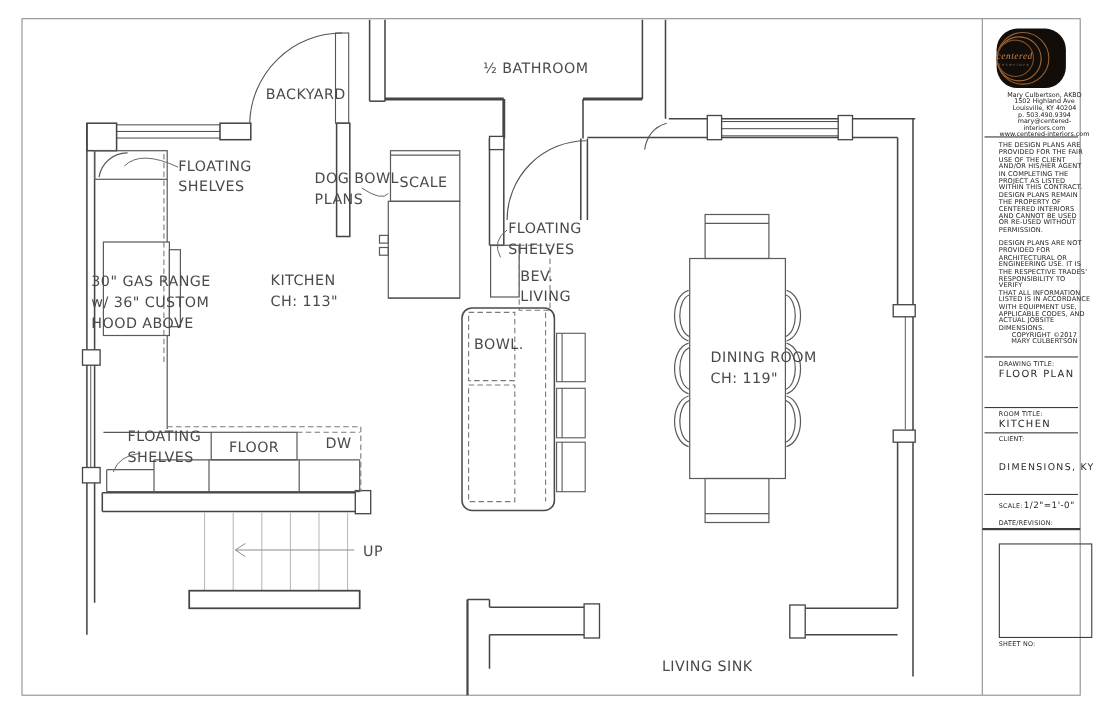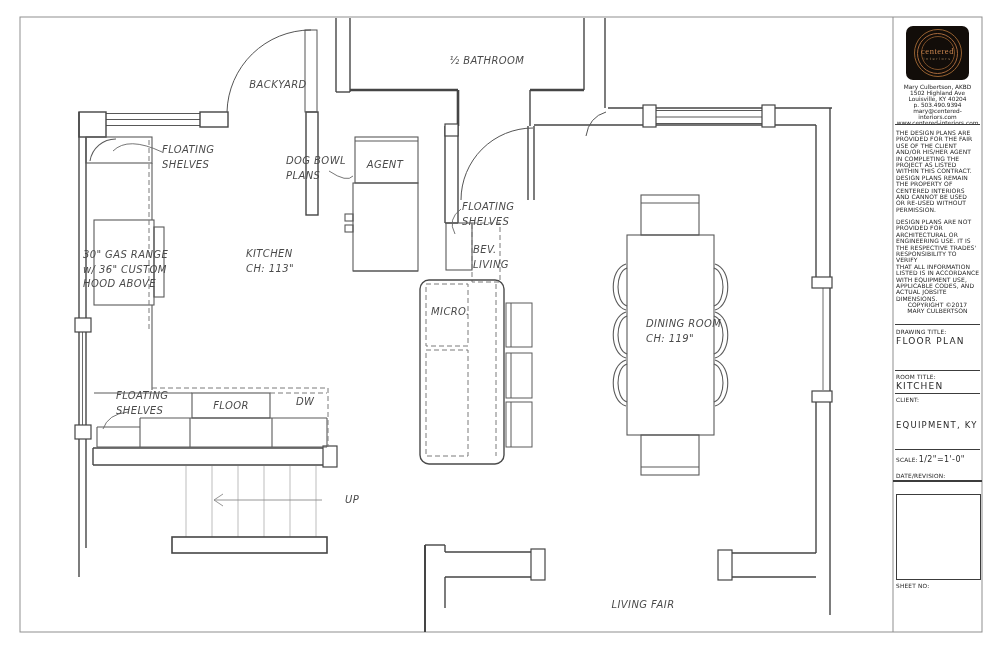--- a/index.html
+++ b/index.html
@@ -1,30 +1,30 @@
 <!DOCTYPE html>
 <html><head>
 <meta charset="utf-8">
 <style>
   html,body{margin:0;padding:0;background:#ffffff;}
   #sheet{position:relative;width:1000px;height:654px;background:#ffffff;overflow:hidden;
          font-family:"DejaVu Sans",sans-serif;}
   #plan-svg{position:absolute;left:0;top:0;}
 
   
-  .plabel{position:absolute;font-size:10px;line-height:1.45;color:#4a4a4a;
-          letter-spacing:.4px;white-space:pre-line;font-style:italic;}
+  .plabel{position:absolute;font-size:13px;line-height:1.45;color:#4a4a4a;
+          letter-spacing:.4px;white-space:pre-line;}
   .center{text-align:center;}
 
   
-  .tb{position:absolute;color:#222;}
+  .tb{position:absolute;color:#222;margin-left:12px;}
   .tb-divider{position:absolute;border-top:1px solid #3c3c3c;height:0;}
   .tb-divider.strong{border-top:2px solid #3c3c3c;}
   .logo{position:absolute;left:906px;top:26px;width:63px;height:54px;background:#120d09;
-        border-radius:7px;display:flex;align-items:center;justify-content:center;}
+        border-radius:19px;display:flex;align-items:center;font-style:italic;}
   .ring{position:absolute;border:1px solid #96602f;border-radius:50%;}
   .r1{width:46px;height:46px;}
   .r2{width:39px;height:39px;border-color:#a5683b;}
   .r3{width:32px;height:32px;border-color:#7d4f28;}
   .logo-text{position:relative;text-align:center;z-index:2;}
   .logo-brand{font-size:8.5px;color:#c9854f;letter-spacing:.5px;font-family:"Liberation Serif",serif;}
   .logo-sub{font-size:3.5px;color:#9b7a55;letter-spacing:1.5px;margin-top:1px;}
   .contact{left:895px;top:84px;width:85px;text-align:center;font-size:5.8px;line-height:1.05;
            white-space:pre-line;color:#1c1c1c;}
   .para{font-size:6px;line-height:1.07;white-space:pre-line;color:#1c1c1c;letter-spacing:.1px;}
@@ -219,39 +219,39 @@
       <path d="M 128 412 Q 108 414 103 429"></path>
     </g>
   </svg>
 
   <div class="plabel center" style="left:240px;top:78px;width:76px">BACKYARD</div>
   <div class="plabel center" style="left:437px;top:54px;width:100px">½ BATHROOM</div>
   <div class="plabel" style="left:162px;top:143px">FLOATING
 SHELVES</div>
   <div class="plabel" style="left:286px;top:154px">DOG BOWL
 PLANS</div>
-  <div class="plabel center" style="left:352px;top:158px;width:66px">AGENT</div>
+  <div class="plabel center" style="left:352px;top:158px;width:66px">SCALE</div>
   <div class="plabel" style="left:83px;top:248px">30" GAS RANGE
 w/ 36" CUSTOM
 HOOD ABOVE</div>
   <div class="plabel" style="left:246px;top:247px">KITCHEN
 CH: 113"</div>
   <div class="plabel" style="left:462px;top:200px">FLOATING
 SHELVES</div>
   <div class="plabel" style="left:473px;top:243px">BEV.
 LIVING</div>
-  <div class="plabel" style="left:431px;top:305px">MICRO.</div>
+  <div class="plabel" style="left:431px;top:305px">BOWL.</div>
   <div class="plabel" style="left:116px;top:389px">FLOATING
 SHELVES</div>
   <div class="plabel center" style="left:196px;top:399px;width:70px">FLOOR</div>
   <div class="plabel" style="left:296px;top:395px">DW</div>
   <div class="plabel" style="left:646px;top:317px">DINING ROOM
 CH: 119"</div>
-  <div class="plabel" style="left:345px;top:493px">UP</div>
-  <div class="plabel center" style="left:598px;top:598px;width:90px">LIVING FAIR</div>
+  <div class="plabel" style="left:330px;top:493px">UP</div>
+  <div class="plabel center" style="left:598px;top:598px;width:90px">LIVING SINK</div>
 
   <div class="logo">
     <span class="ring r1"></span>
     <span class="ring r2"></span>
     <span class="ring r3"></span>
     <span class="logo-text">
       <div class="logo-brand">centered</div>
       <div class="logo-sub">interiors</div>
     </span>
   </div>
@@ -297,21 +297,21 @@
 
   <div class="tb tb-small" style="left:896px;top:329px">DRAWING TITLE:</div>
   <div class="tb tb-value" style="left:896px;top:336px">FLOOR PLAN</div>
 
   <div class="tb-divider" style="left:895px;top:370px;width:85px"></div>
   <div class="tb tb-small" style="left:896px;top:374px">ROOM TITLE:</div>
   <div class="tb tb-value" style="left:896px;top:381px">KITCHEN</div>
 
   <div class="tb-divider" style="left:895px;top:393px;width:85px"></div>
   <div class="tb tb-small" style="left:896px;top:397px">CLIENT:</div>
-  <div class="tb tb-value" style="left:896px;top:420px;font-size:8.5px">EQUIPMENT, KY</div>
+  <div class="tb tb-value" style="left:896px;top:420px;font-size:8.5px">DIMENSIONS, KY</div>
 
   <div class="tb-divider" style="left:895px;top:449px;width:85px"></div>
   <div class="tb scale-row" style="left:896px;top:455px">
     <span class="tb-small">SCALE:</span>
     <span class="tb-value" style="font-size:8px;letter-spacing:.4px">1/2"=1'-0"</span>
   </div>
 
   <div class="tb tb-small" style="left:896px;top:473px">DATE/REVISION:</div>
 
   <div class="tb-divider strong" style="left:893px;top:480px;width:89px"></div>

